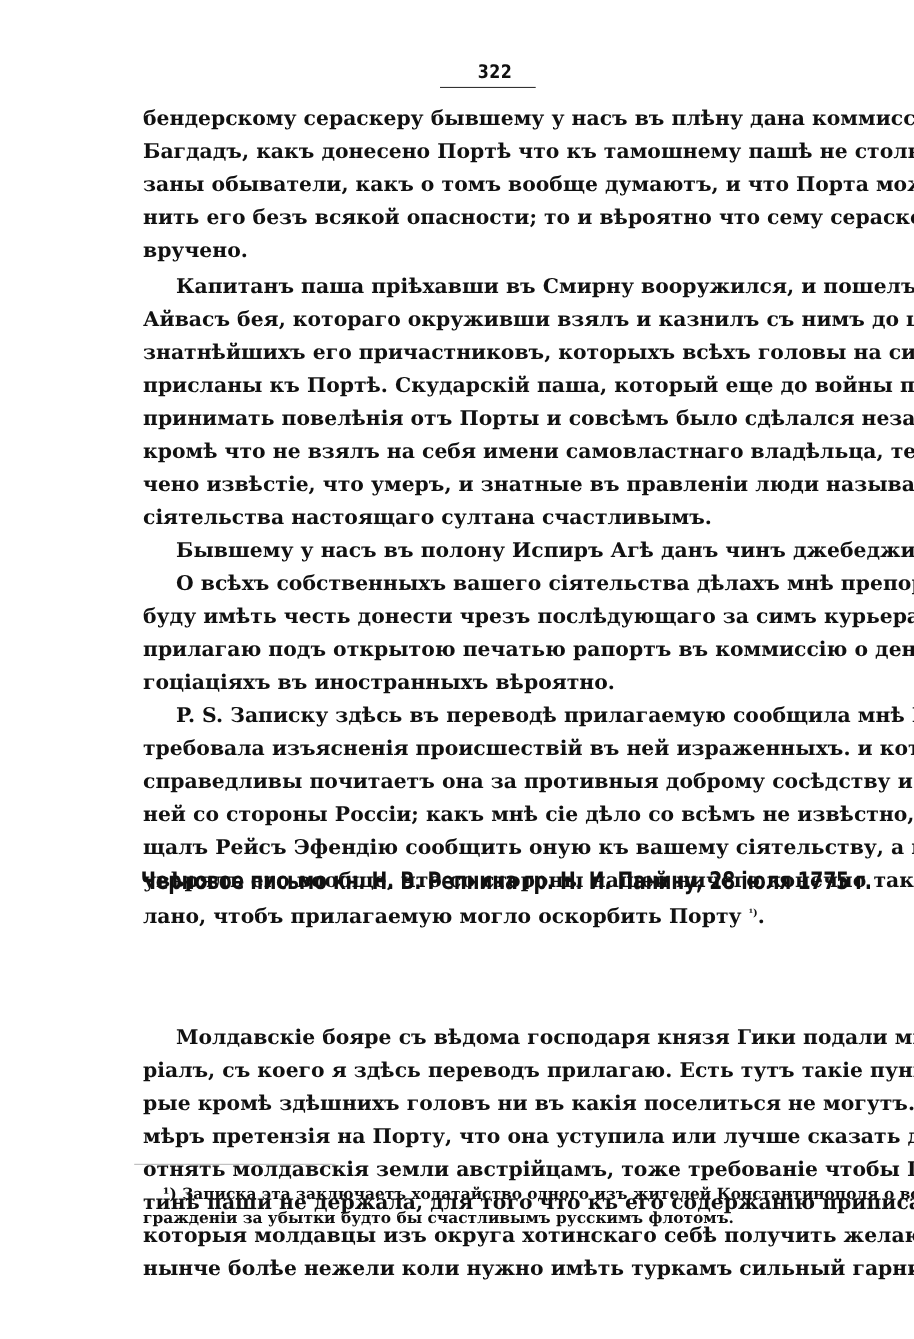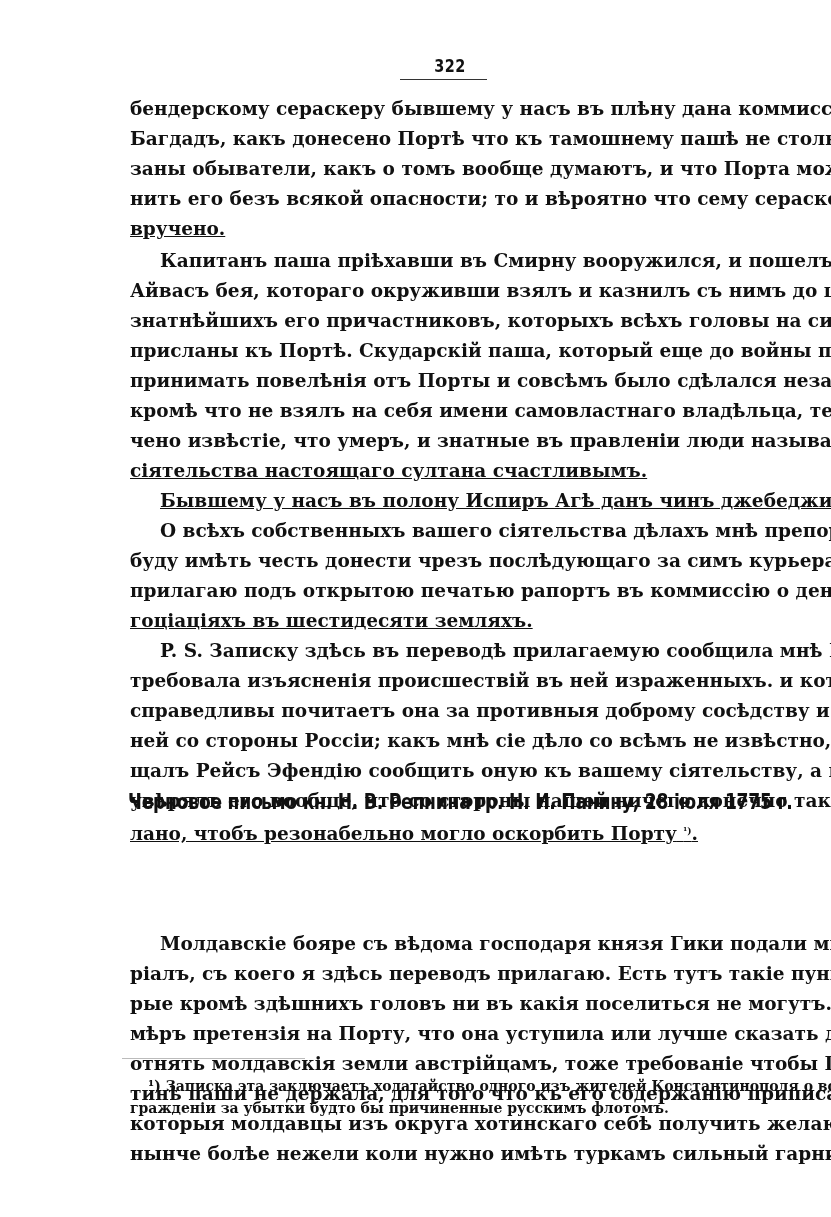--- a/index.html
+++ b/index.html
@@ -5,21 +5,21 @@
   html, body { margin: 0; padding: 0; background: #ffffff; }
   body { width: 831px; height: 1217px; position: relative; overflow: hidden;
          font-family: "DejaVu Serif", "Liberation Serif", serif; color: #111; }
   .page-number { position: absolute; left: 380px; top: 56px; width: 140px; text-align: center;
                  font-family: "DejaVu Sans", sans-serif; font-weight: bold; font-size: 17px;
                  letter-spacing: 0.5px; transform: scaleX(0.85); }
   .page-rule { position: absolute; left: 400px; top: 79px; width: 87px; height: 1px; background: #333; }
   .line { position: absolute; left: 130px; width: 625px; height: 28px; white-space: nowrap;
           font-size: 18.5px; line-height: 28px; font-weight: bold; text-align: justify;
           text-align-last: justify; transform-origin: left center; }
-  .line.last { text-align-last: left; text-decoration: underline; }
+  .line.last { text-align-last: left; }
   .line.indent { left: 160px; width: 595px; }
   .heading { position: absolute; left: 128px; top: 786px; width: 630px; height: 32px;
              font-family: "DejaVu Sans", sans-serif; font-weight: bold; font-size: 22px;
              line-height: 32px; white-space: nowrap; transform: scaleX(0.78); transform-origin: left center;
              letter-spacing: -0.3px; }
   .fn-rule { position: absolute; left: 122px; top: 1058px; width: 183px; height: 1px; background: #bbb; }
   .fn { position: absolute; left: 130px; width: 625px; font-size: 14px; line-height: 22px; height: 22px;
         white-space: nowrap; font-weight: bold; text-align: justify; text-align-last: justify; }
   .fn.indent { left: 148px; width: 607px; }
   .fn.last { text-align-last: left; }
@@ -45,30 +45,30 @@
   <div class="line" style="top:367px">принимать повелѣнія отъ Порты и совсѣмъ было сдѣлался независимымъ,</div>
   <div class="line" style="top:397px">кромѣ что не взялъ на себя имени самовластнаго владѣльца, теперь полу-</div>
   <div class="line" style="top:427px">чено извѣстіе, что умеръ, и знатные въ правленіи люди называютъ по сему</div>
   <div class="line last" style="top:457px">сіятельства настоящаго султана счастливымъ.</div>
 
   <div class="line indent last" style="top:487px">Бывшему у насъ въ полону Испиръ Агѣ данъ чинъ джебеджи паши.</div>
 
   <div class="line indent" style="top:517px">О всѣхъ собственныхъ вашего сіятельства дѣлахъ мнѣ препорученныхъ,</div>
   <div class="line" style="top:547px">буду имѣть честь донести чрезъ послѣдующаго за симъ курьера. При семъ</div>
   <div class="line" style="top:577px">прилагаю подъ открытою печатью рапортъ въ коммиссію о денежныхъ не-</div>
-  <div class="line last" style="top:607px">гоціаціяхъ въ шестидесяти земляхъ.</div>
+  <div class="line last" style="top:607px">гоціаціяхъ въ иностранныхъ вѣроятно.</div>
 
   <div class="line indent" style="top:637px">P. S. Записку здѣсь въ переводѣ прилагаемую сообщила мнѣ Порта, и</div>
   <div class="line" style="top:667px">требовала изъясненія происшествій въ ней израженныхъ. и которыя если</div>
   <div class="line" style="top:697px">справедливы почитаетъ она за противныя доброму сосѣдству и уваженію къ</div>
   <div class="line" style="top:727px">ней со стороны Россіи; какъ мнѣ сіе дѣло со всѣмъ не извѣстно, то я обѣ-</div>
   <div class="line" style="top:757px">щалъ Рейсъ Эфендію сообщить оную къ вашему сіятельству, а между тѣмъ</div>
   <div class="line" style="top:787px">увѣрялъ его вообще, что со стороны нашей ничего конечно такого не сдѣ-</div>
   <div class="line last" style="top:817px">
-    <span>лано, чтобъ резонабельно могло оскорбить Порту</span>
+    <span>лано, чтобъ прилагаемую могло оскорбить Порту</span>
     <sup>¹)</sup><span>.</span>
   </div>
 </div>
 
 <div class="heading">Черновое письмо кн. Н. В. Репнина гр. Н. И. Панину, 28 іюля 1775 г.</div>
 
 <div>
   <div class="line indent" style="top:930px">Молдавскіе бояре съ вѣдома господаря князя Гики подали мнѣ мемо-</div>
   <div class="line" style="top:960px">ріалъ, съ коего я здѣсь переводъ прилагаю. Есть тутъ такіе пункты, кото-</div>
   <div class="line" style="top:990px">рые кромѣ здѣшнихъ головъ ни въ какія поселиться не могутъ. Какъ напри-</div>
@@ -78,14 +78,14 @@
   <div class="line" style="top:1110px">которыя молдавцы изъ округа хотинскаго себѣ получить желаютъ, а кажется</div>
   <div class="line" style="top:1140px">нынче болѣе нежели коли нужно имѣть туркамъ сильный гарнизонъ слѣд-</div>
 </div>
 
 <div class="fn-rule"></div>
 <div>
   <div class="fn indent" style="top:1075px">
     <span>¹)</span>
     <span>Записка эта заключаетъ ходатайство одного изъ жителей Константинополя о возна-</span>
   </div>
-  <div class="fn last" style="top:1097px">гражденіи за убытки будто бы причиненные русскимъ флотомъ.</div>
+  <div class="fn last" style="top:1097px">гражденіи за убытки будто бы счастливымъ русскимъ флотомъ.</div>
 </div>
 
 </body></html>

